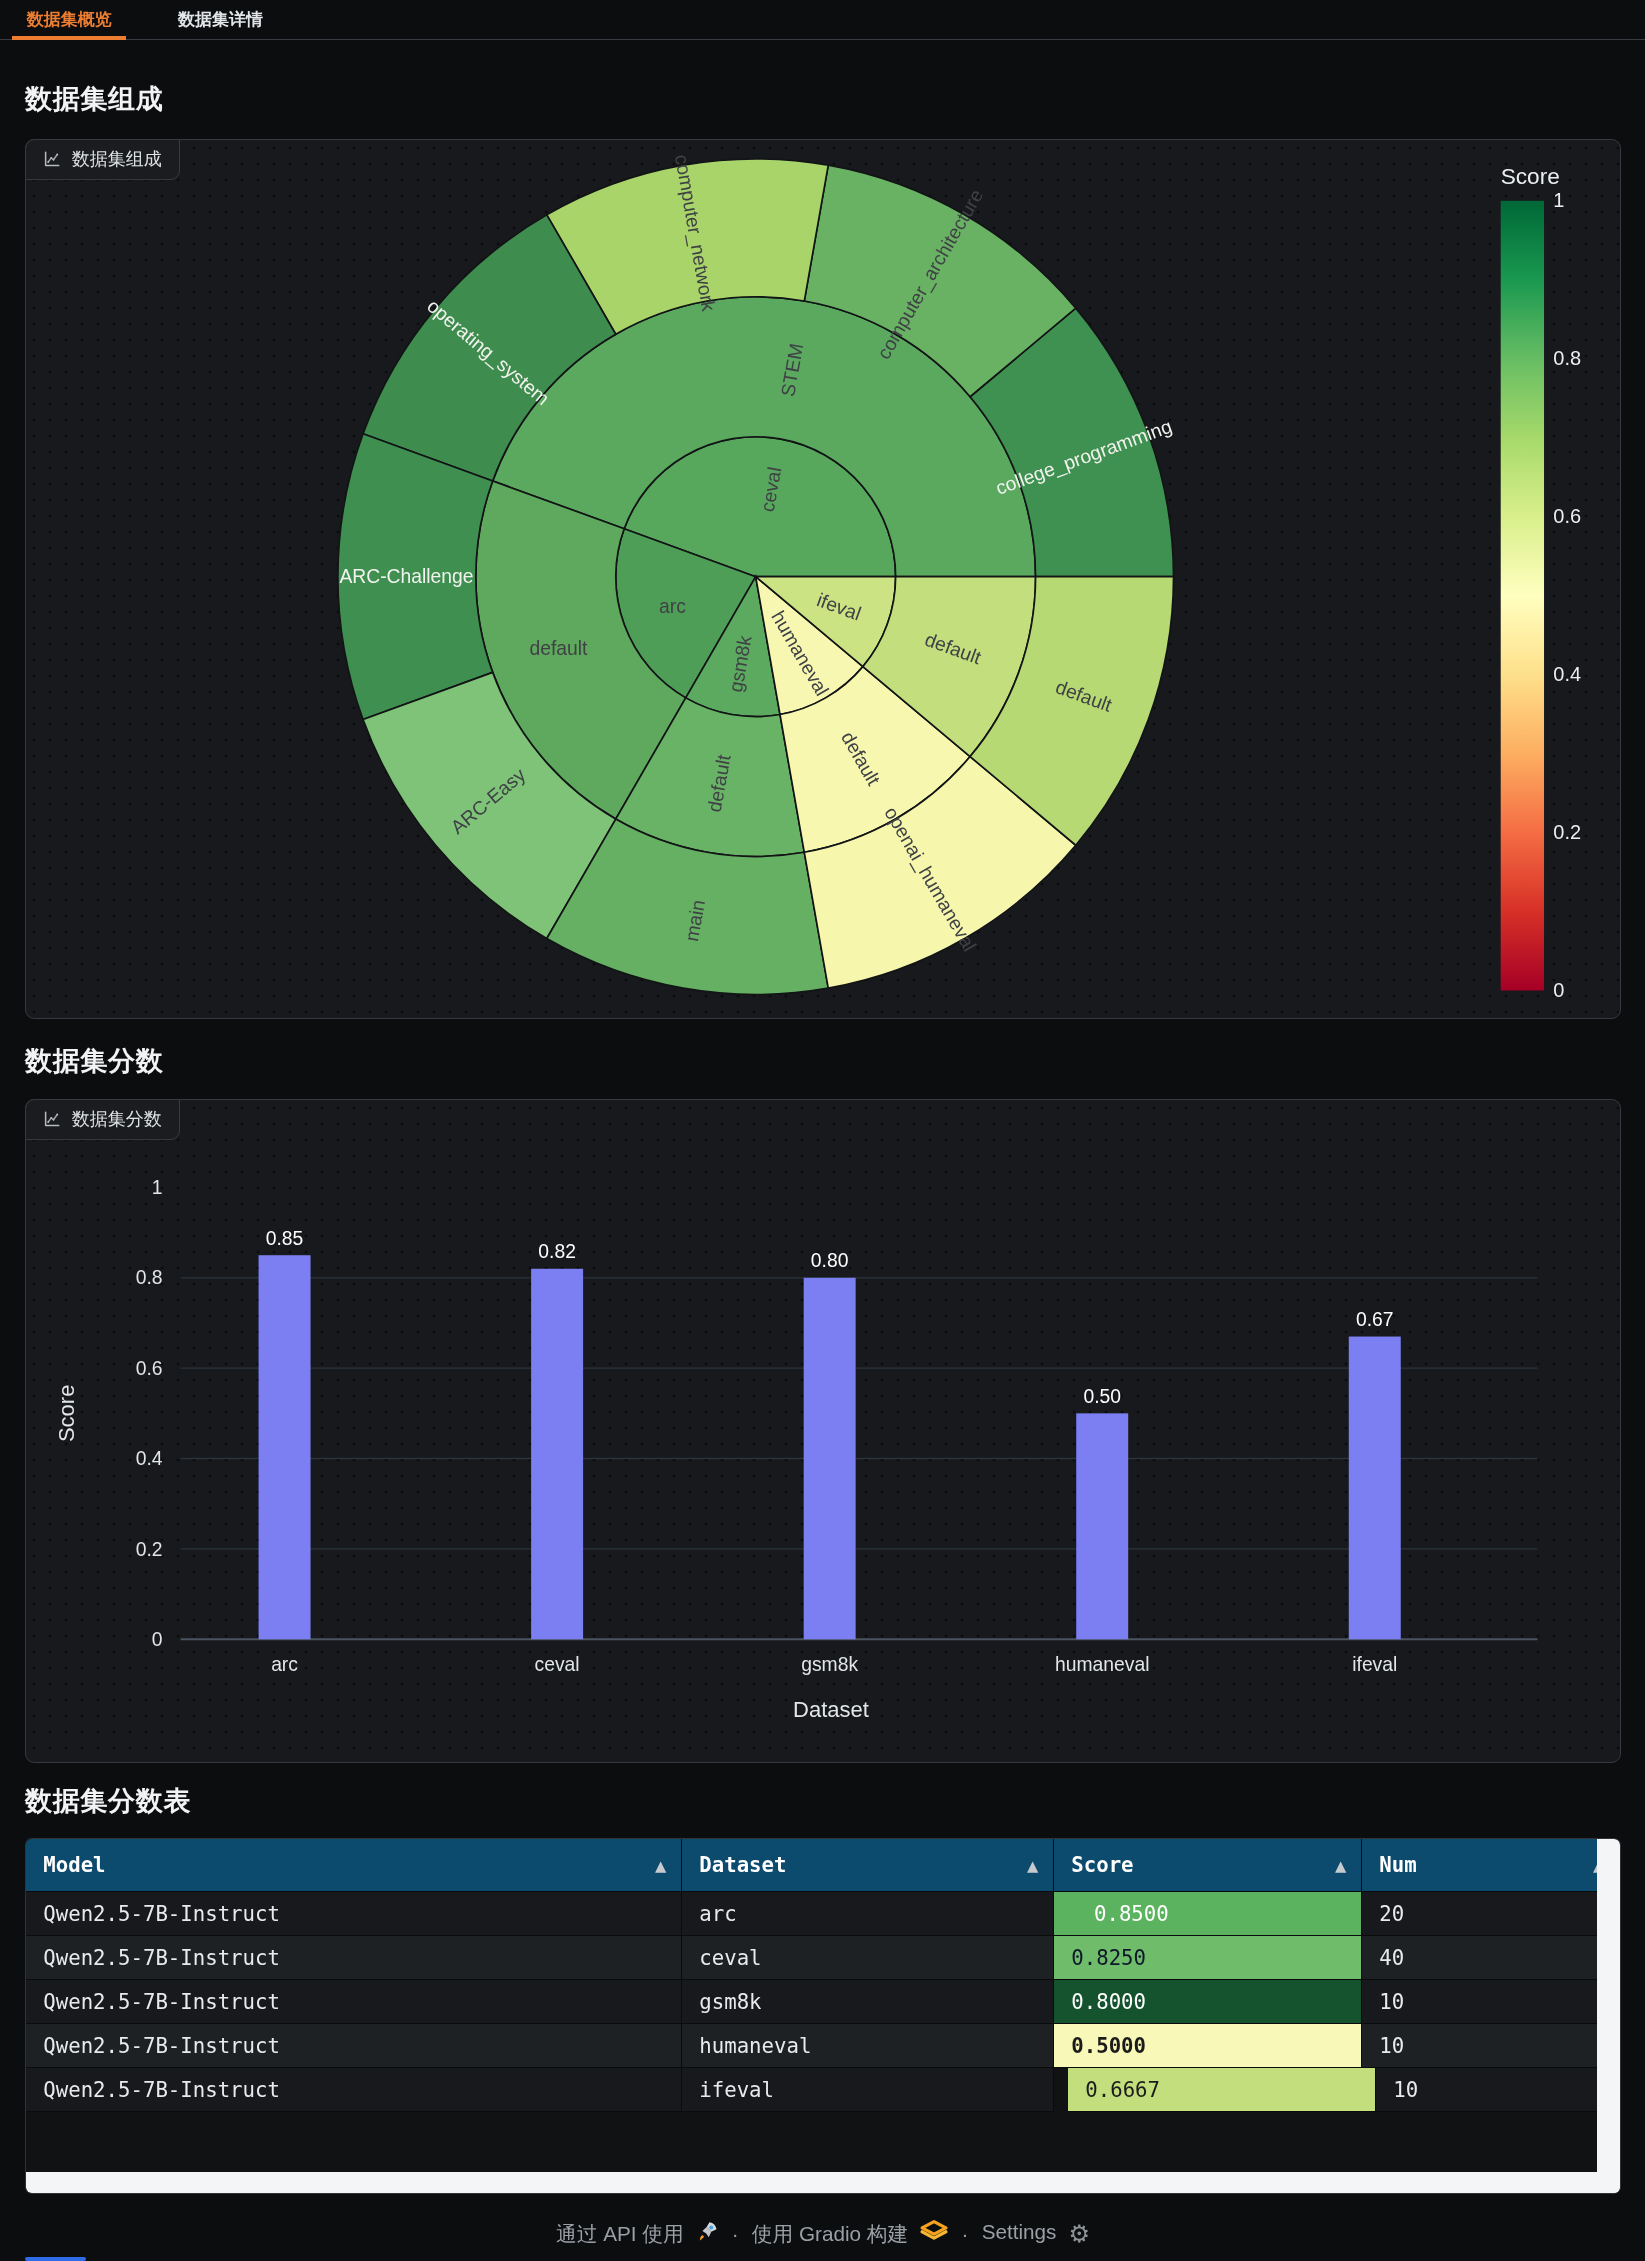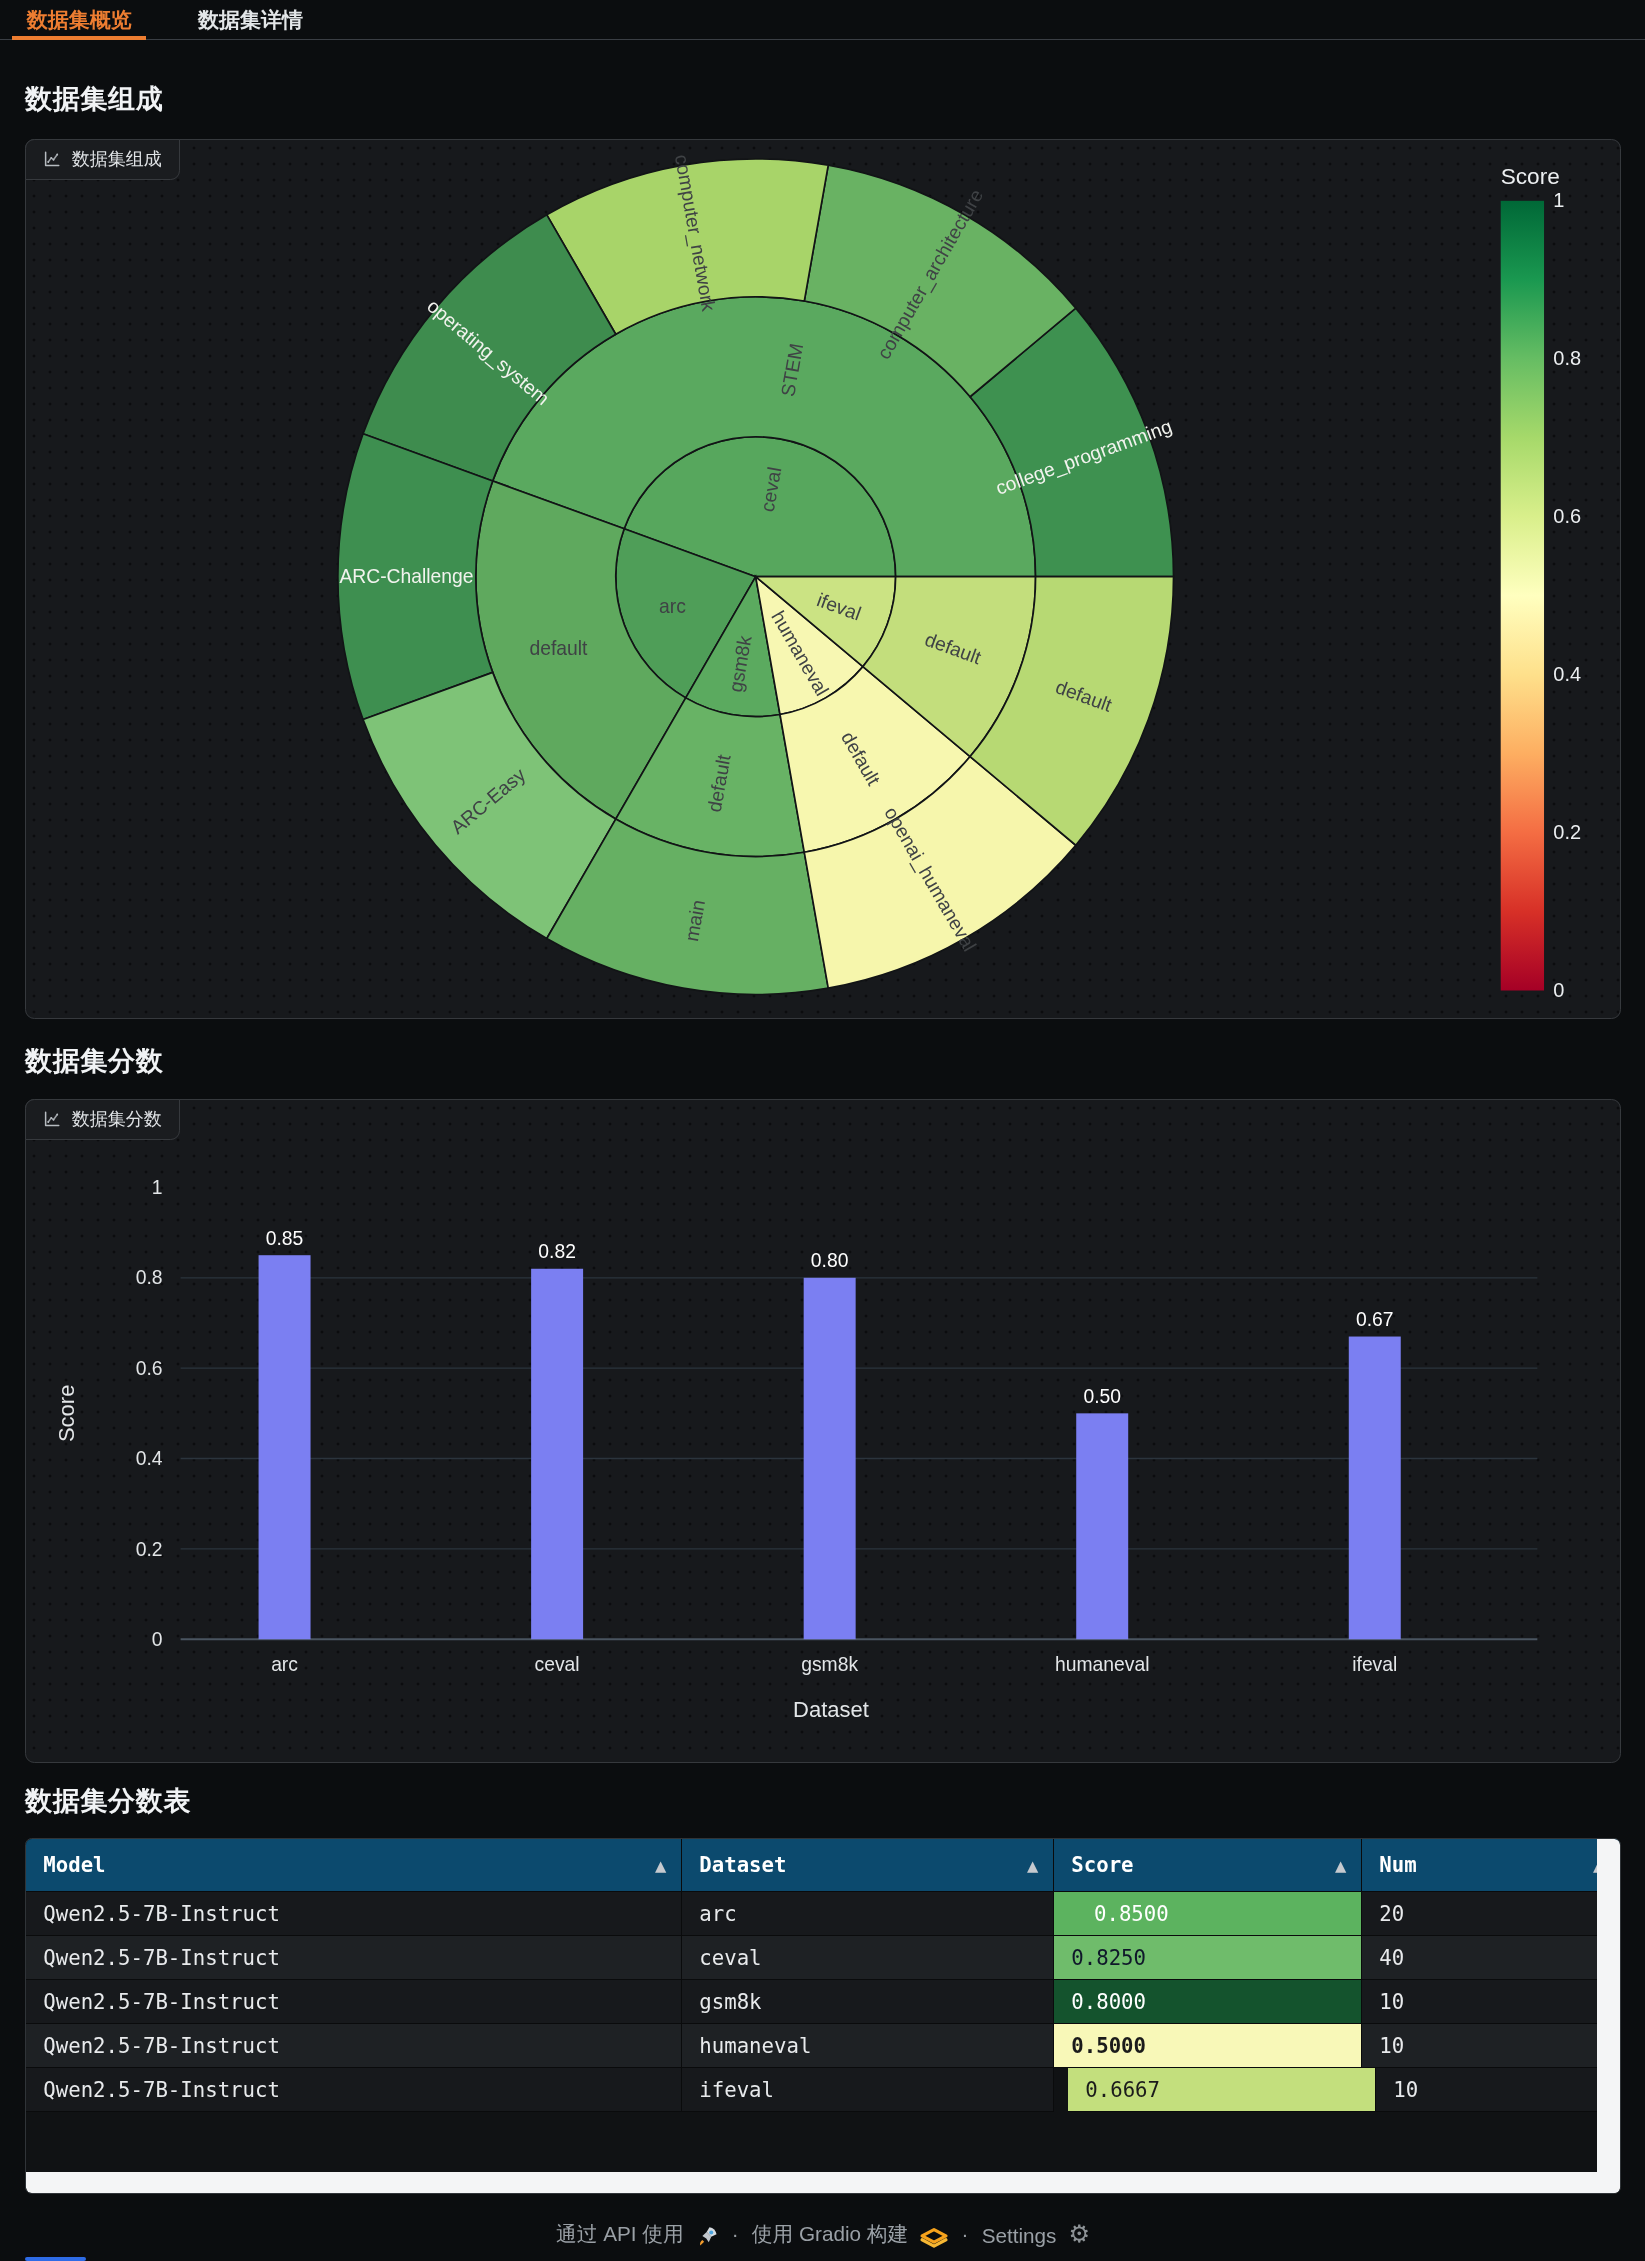--- a/index.html
+++ b/index.html
@@ -3,21 +3,21 @@
 <meta charset="utf-8">
 <style>
   html,body{margin:0;padding:0;}
   body{
     width:1646px;height:2261px;position:relative;overflow:hidden;
     background:#0b0d0f;color:#e8eaec;
     font-family:"Liberation Sans","DejaVu Sans",sans-serif;
   }
   
   .tabbar{position:absolute;top:0;left:0;right:0;height:40px;border-bottom:1.3px solid #3a3e44;display:flex;gap:37px;padding-left:12px;box-sizing:border-box;}
-  .tab{position:relative;display:flex;align-items:center;padding:0 14.7px;font-size:21px;font-weight:600;color:#e3e6e8;cursor:pointer;}
+  .tab{position:relative;display:flex;align-items:center;padding:0 14.7px;font-size:17px;font-weight:600;color:#e3e6e8;cursor:pointer;}
   .tab.active{color:#ed7d31;}
   .tab.active::after{content:"";position:absolute;left:0;right:0;bottom:-1.3px;height:4.7px;background:#ed7d31;}
   
   .section-h{position:absolute;left:25px;margin:0;font-size:27px;font-weight:700;color:#f1f3f5;letter-spacing:0.7px;}
   #sec-comp{top:81px}
   #sec-score{top:1043px}
   #sec-table{top:1783px}
   
   .panel{
     position:absolute;left:25px;width:1596px;box-sizing:border-box;
@@ -56,21 +56,21 @@
   .tcell.c2{width:308px;}
   .tcell.c3{flex:1;}
   .sort{position:absolute;right:14.7px;top:50%;transform:translateY(-50%);font-size:14.7px;color:#c6cacf;font-family:"DejaVu Sans",sans-serif;}
   .vscroll{position:absolute;top:0;right:0;width:22.7px;height:100%;background:#f4f5f6;border-radius:0 5.3px 5.3px 0;z-index:5;}
   .hscroll{position:absolute;left:0;bottom:0;height:21.3px;width:100%;background:#f4f5f6;border-radius:0 0 5.3px 5.3px;z-index:4;}
   
   #footer{
     position:absolute;left:0;right:0;top:2220px;display:flex;justify-content:center;align-items:center;gap:13.3px;
     font-size:20.7px;color:#9aa0a6;
   }
-  #footer a{color:#9aa0a6;text-decoration:none;display:inline-flex;align-items:flex-end;gap:12px;cursor:pointer;}
+  #footer a{color:#9aa0a6;text-decoration:none;display:inline-flex;align-items:flex-start;gap:12px;cursor:pointer;}
   .gear{font-size:24px;color:#8d9296;font-family:"DejaVu Sans",sans-serif;}
   #partial-blue{position:absolute;left:25px;top:2257px;width:61px;height:4px;background:#2e6be6;border-radius:2px;}
 </style>
 </head>
 <body>
 
 <div class="tabbar">
   <div class="tab active">数据集概览</div>
   <div class="tab">数据集详情</div>
 </div>

